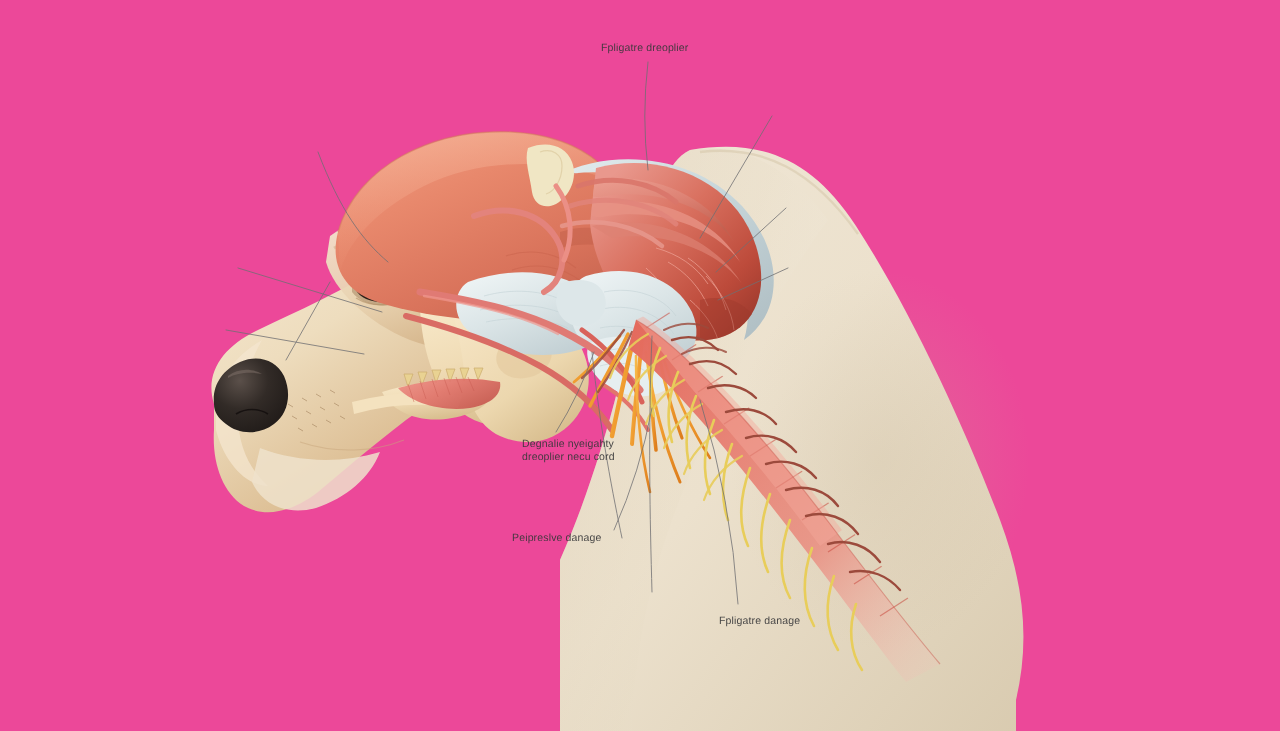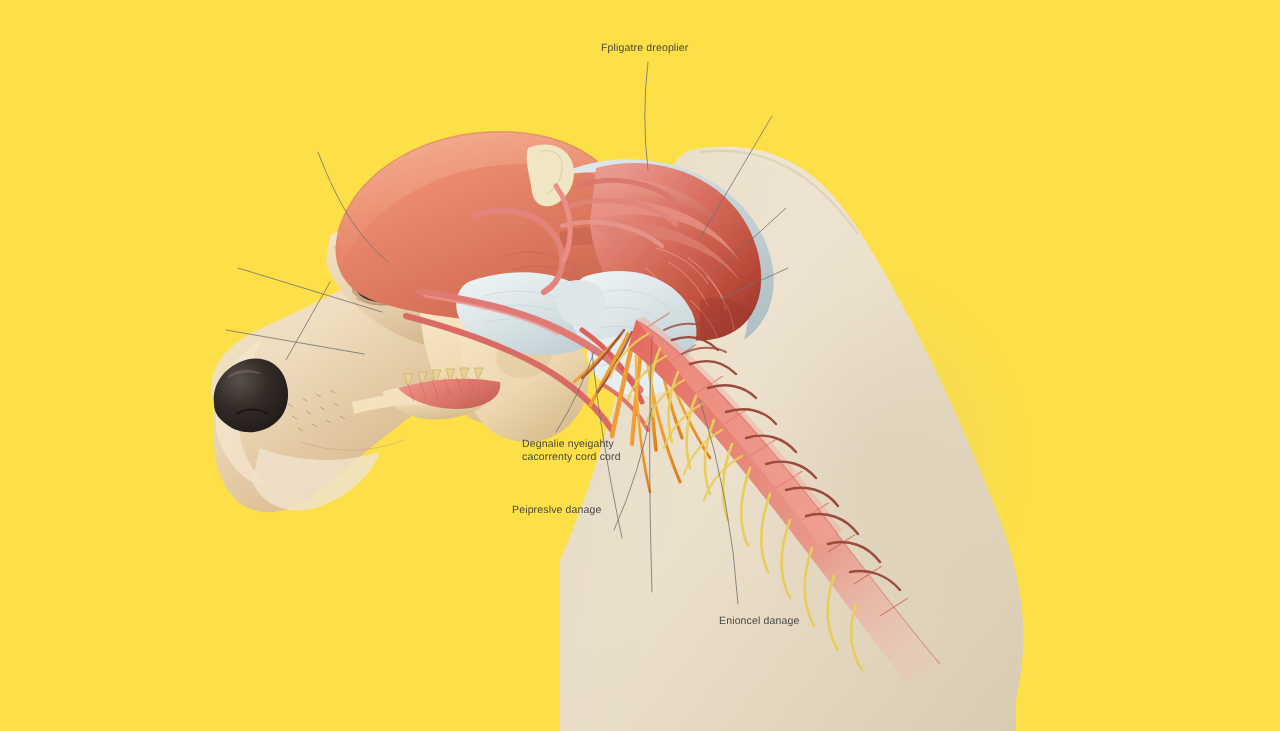--- a/index.html
+++ b/index.html
@@ -8,21 +8,21 @@
     padding: 0;
     background: #ffffff;
   }
   body {
     font-family: "Liberation Sans", sans-serif;
   }
   #stage {
     position: relative;
     width: 1280px;
     height: 731px;
-    background: #fde047;
+    background: #ec4899;
     overflow: hidden;
   }
   #figure-svg {
     position: absolute;
     inset: 0;
     width: 1280px;
     height: 731px;
     display: block;
   }
   .anno-label {
@@ -430,23 +430,23 @@
         <path d="M 738 604 Q 731.24 499.72 700 400"></path>
       </g>
   </svg>
 
   <div id="labels">
       <div class="anno-label" style="left: 601px; top: 42px;">
         <span>Fpligatre dreoplier</span>
       </div>
       <div class="anno-label two-line" style="left: 490px; top: 438px;">
         <span>Degnalie nyeigahty</span>
-        <span>cacorrenty cord cord</span>
+        <span>dreoplier necu cord</span>
       </div>
-      <div class="anno-label" style="left: 512px; top: 504px;">
+      <div class="anno-label" style="left: 512px; top: 532px;">
         <span>Peipreslve danage</span>
       </div>
       <div class="anno-label" style="left: 719px; top: 615px;">
-        <span>Enioncel danage</span>
+        <span>Fpligatre danage</span>
       </div>
     </div>
 
 </div>
 
 </body></html>

